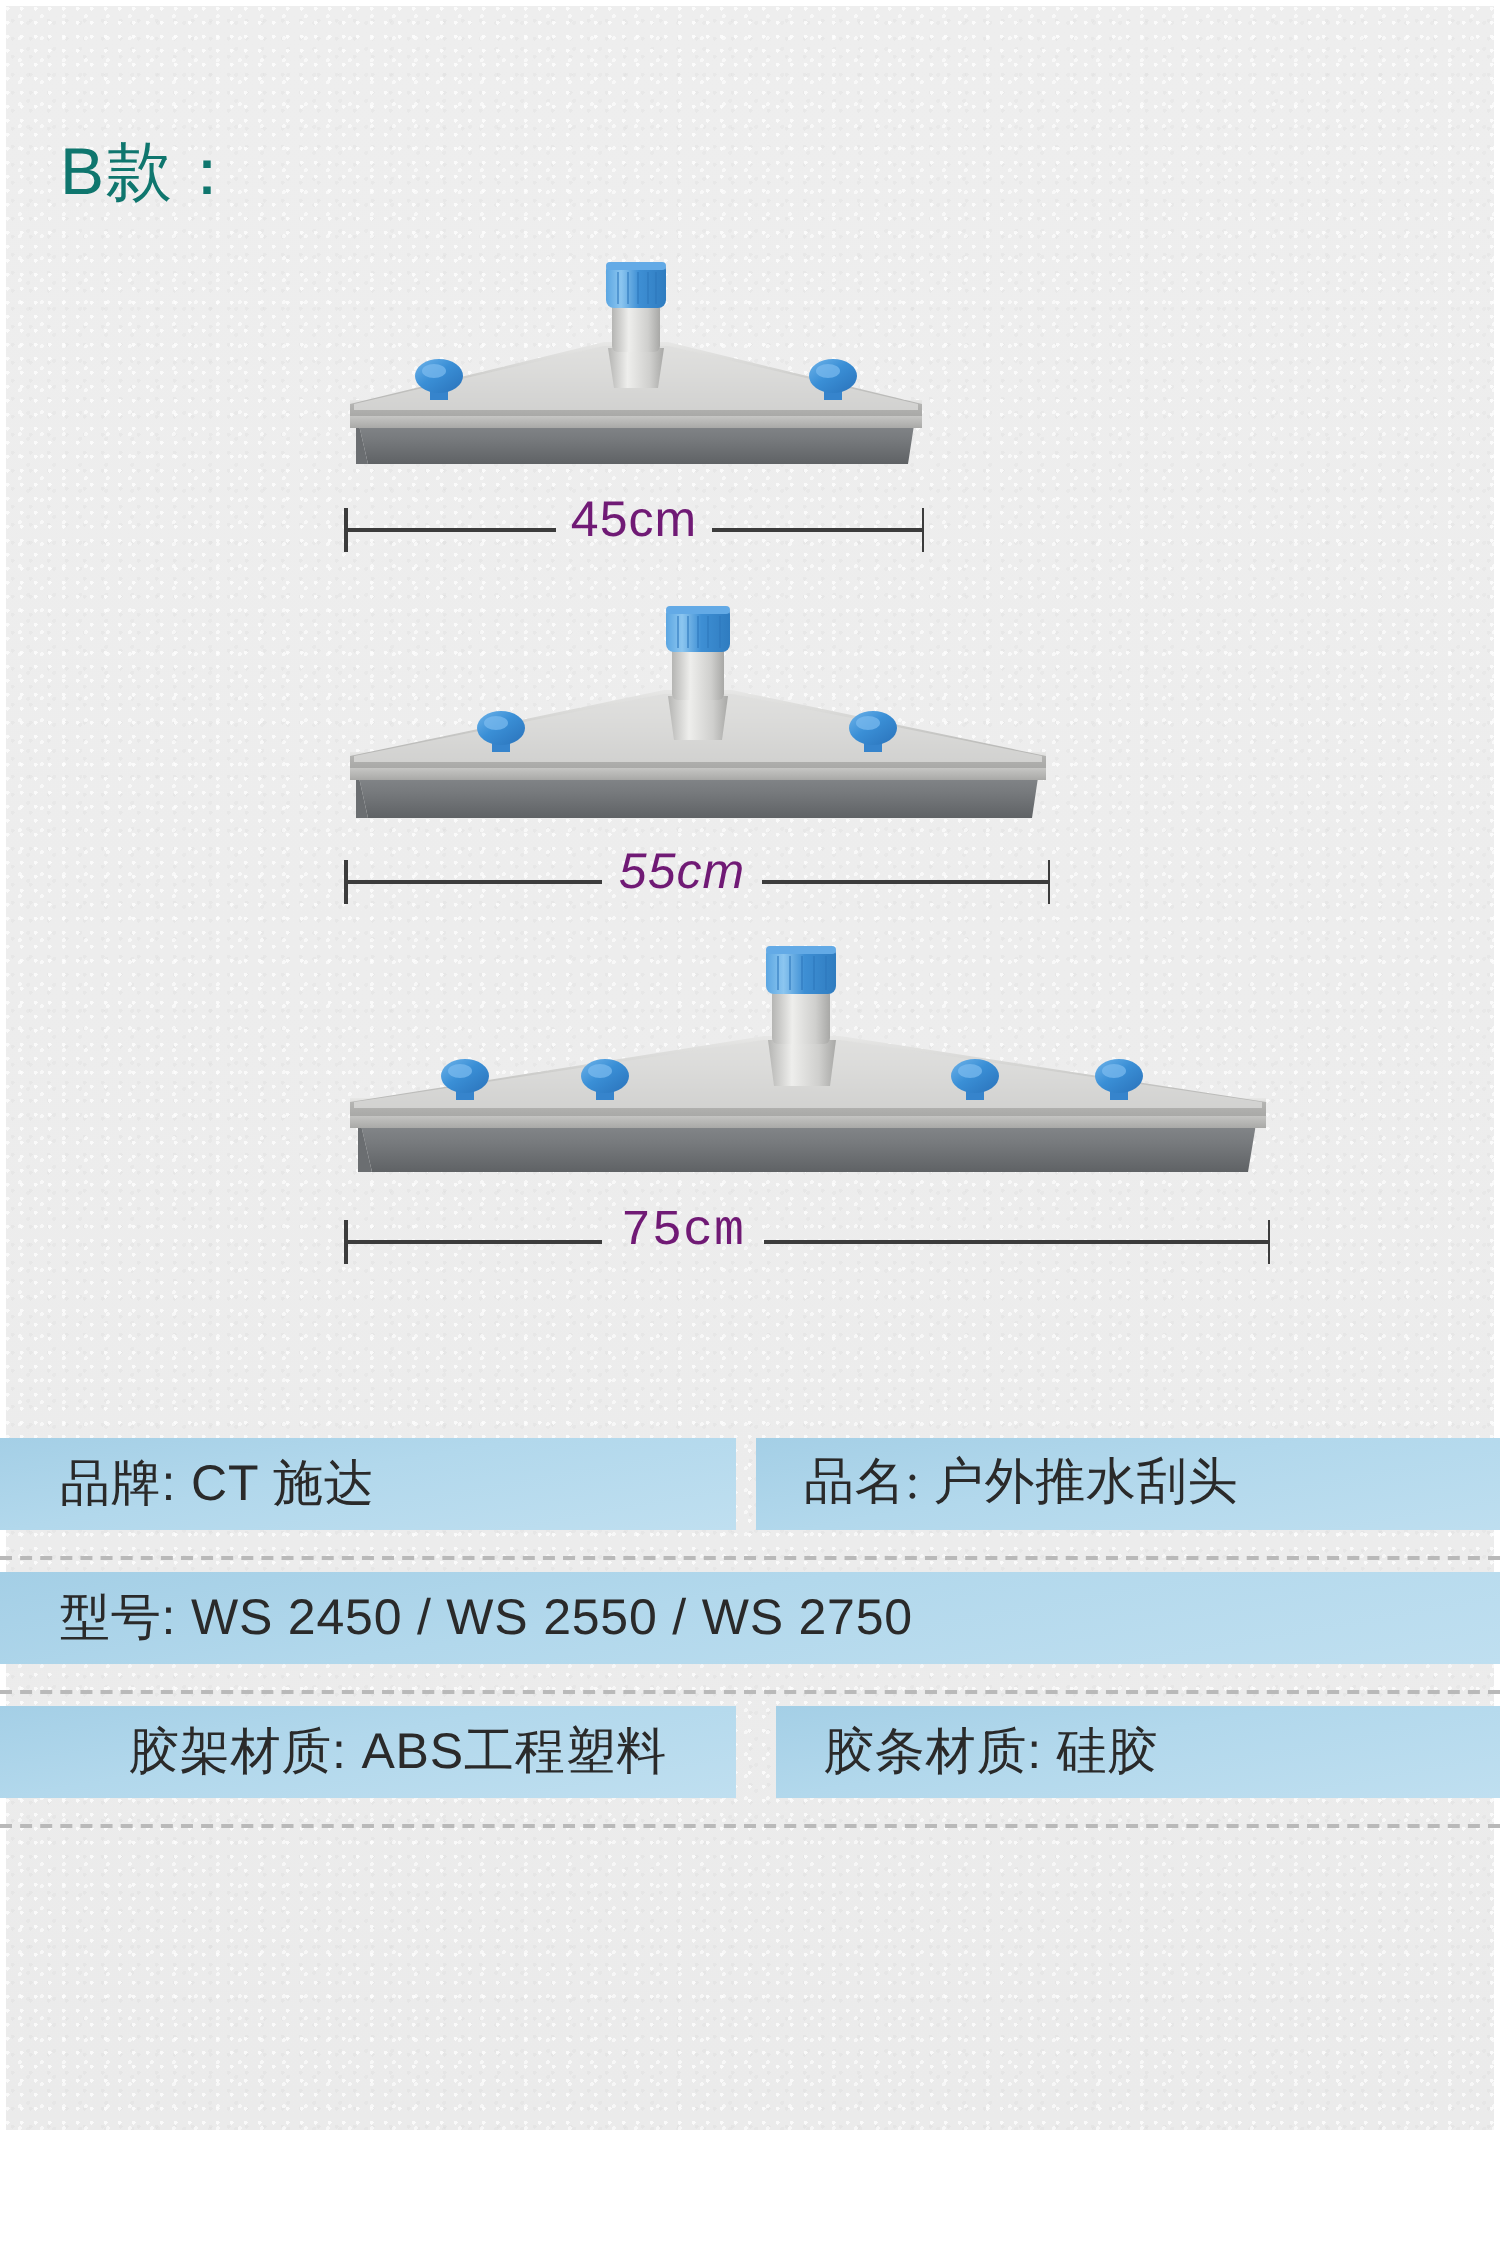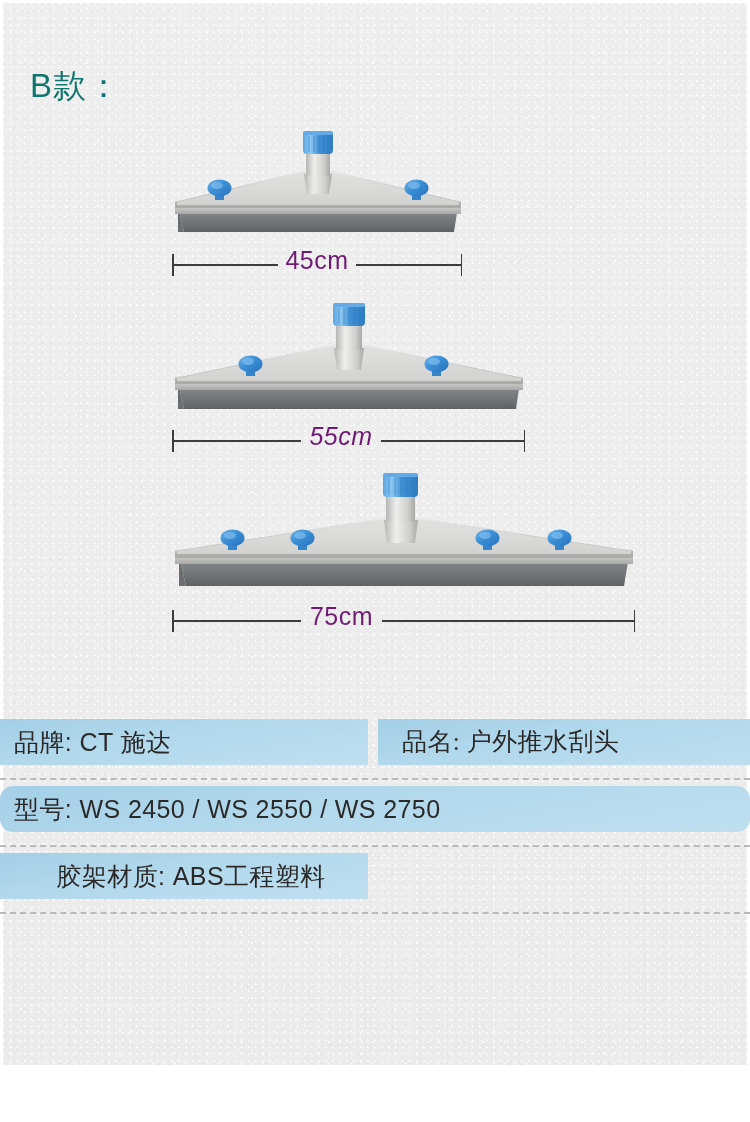--- a/index.html
+++ b/index.html
@@ -113,21 +113,21 @@
     background: linear-gradient(170deg, #a4cfe6 0%, #b2d8ec 42%, #bfdff0 100%);
     display: flex;
     align-items: center;
   }
   .spec-cell .txt {
     font-size: 25px;
     color: #2a2a2a;
     letter-spacing: 0.4px;
     line-height: 30px;
     white-space: nowrap;
-    padding-left: 14px;
+    padding-left: 30px;
   }
   .spec-sep {
     position: absolute;
     left: 0;
     bottom: 0;
     width: 750px;
     height: 0;
     border-top: 2px dashed #b9b9b9;
   }
 </style>
@@ -366,47 +366,50 @@
         <ellipse cx="387.5" cy="68" rx="12" ry="8.5" fill="url(#knobG75)"></ellipse>
         <ellipse cx="385" cy="65.5" rx="6" ry="3.5" fill="#7dbcef" opacity="0.7"></ellipse>
       </g>
     </svg>
 
     <div class="dim" style="left:0px; top:138px; width:463px;">
       <div class="cap left"></div>
       <div class="cap right"></div>
       <div class="rule l" style="width:128px;"></div>
       <div class="rule r" style="width:252px;"></div>
-      <div class="dimlabel" style="left:128px; width:83px;">75cm</div>
+      <div class="dimlabel" style="left:128px; width:83px;font-family:Liberation Mono, monospace;">75cm</div>
     </div>
   </div>
 
   <div class="spec" style="top:713px;">
 
     <div class="spec-row">
       <div class="spec-cell" style="left:0px; width:368px;">
         <span class="txt">品牌: CT 施达</span>
       </div>
       <div class="spec-cell" style="left:378px; width:412px;font-family:Liberation Serif, serif;">
         <span class="txt" style="padding-left:24px;">品名: 户外推水刮头</span>
       </div>
       <div class="spec-sep"></div>
     </div>
 
     <div class="spec-row">
-      <div class="spec-cell" style="left:0px; width:750px;border-radius:13px;">
+      <div class="spec-cell" style="left:0px; width:750px;">
         <span class="txt">型号: WS 2450 / WS 2550 / WS 2750</span>
       </div>
       <div class="spec-sep"></div>
     </div>
 
 
 
     <div class="spec-row">
       <div class="spec-cell" style="left:0px; width:368px;justify-content:center;">
         <span class="txt">胶架材质:  ABS工程塑料</span>
       </div>
+      <div class="spec-cell" style="left:388px; width:362px;">
+        <span class="txt" style="padding-left:24px;">胶条材质:  硅胶</span>
+      </div>
       <div class="spec-sep"></div>
     </div>
 
   </div>
 
 </div>
 
 </body></html>

